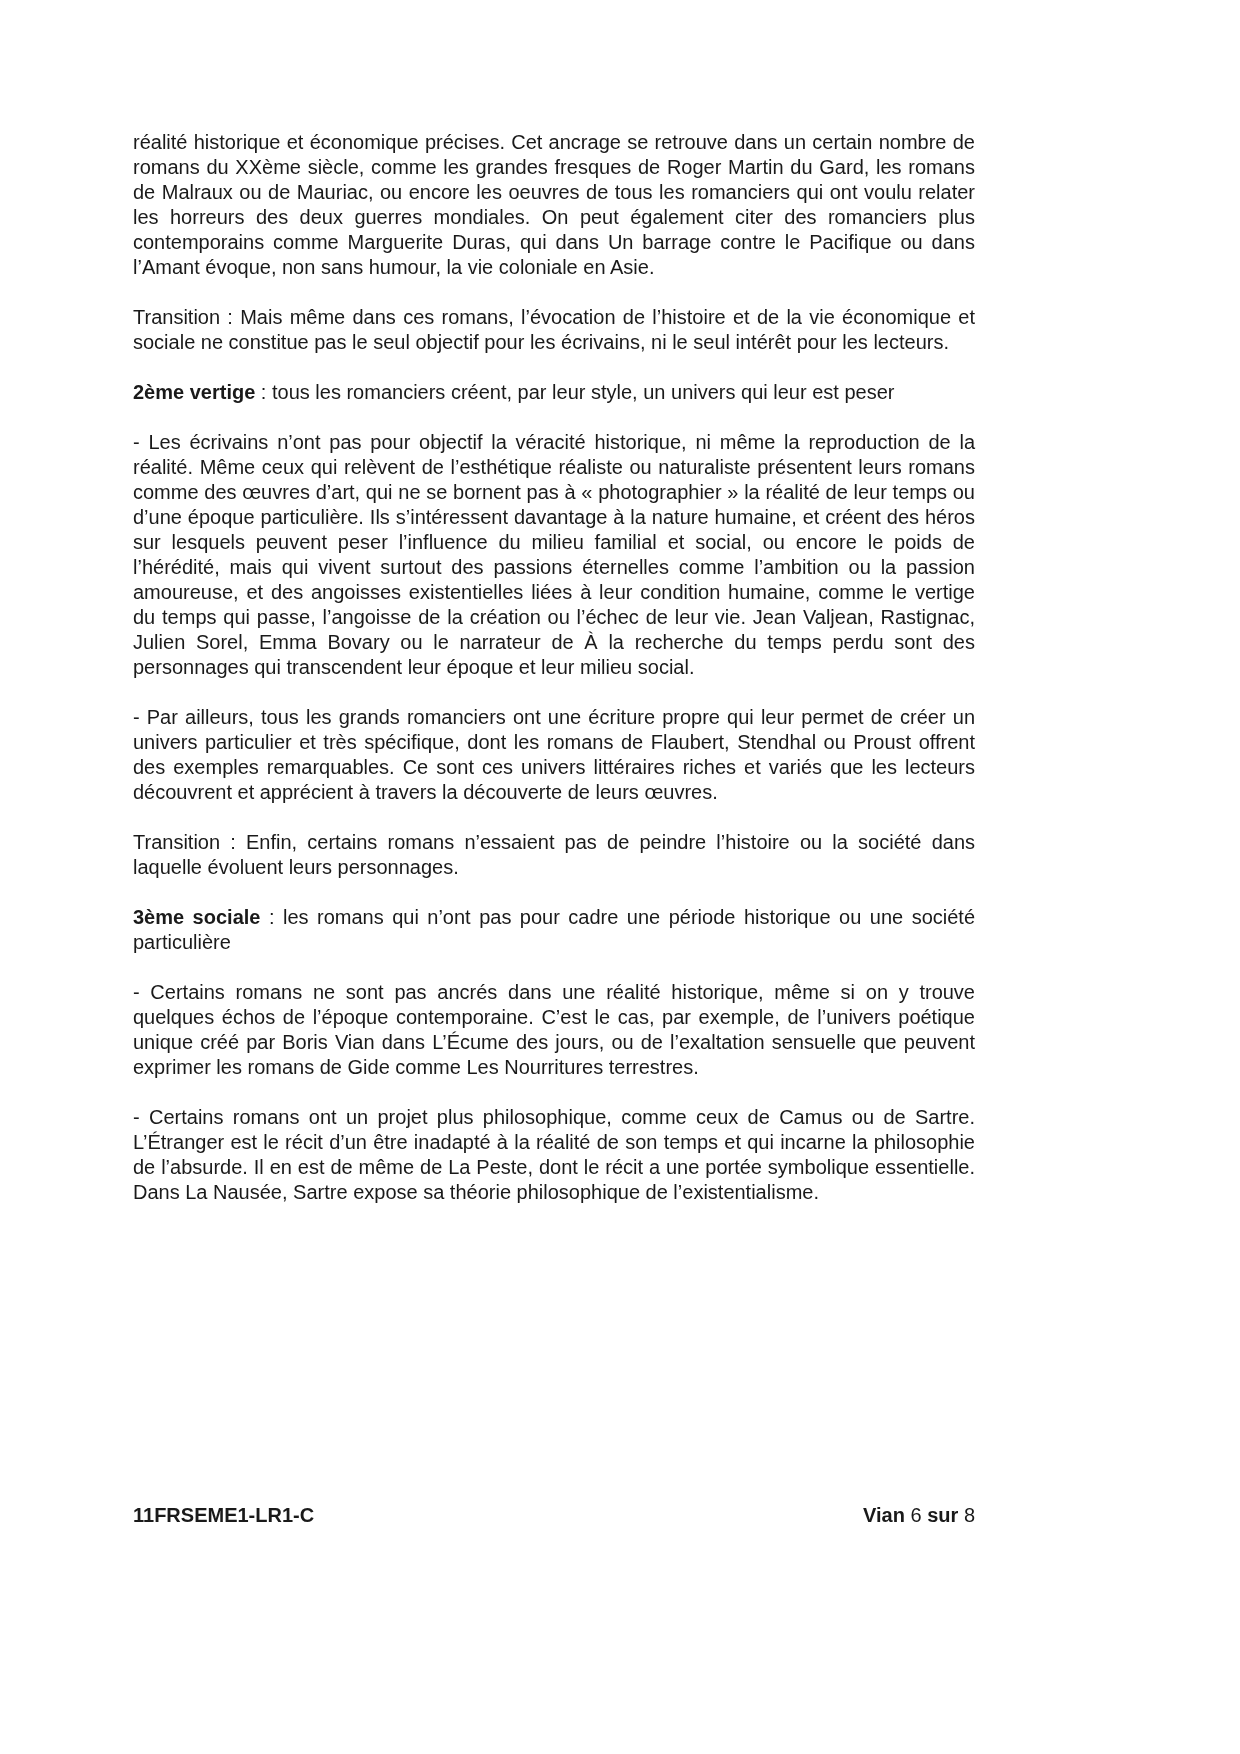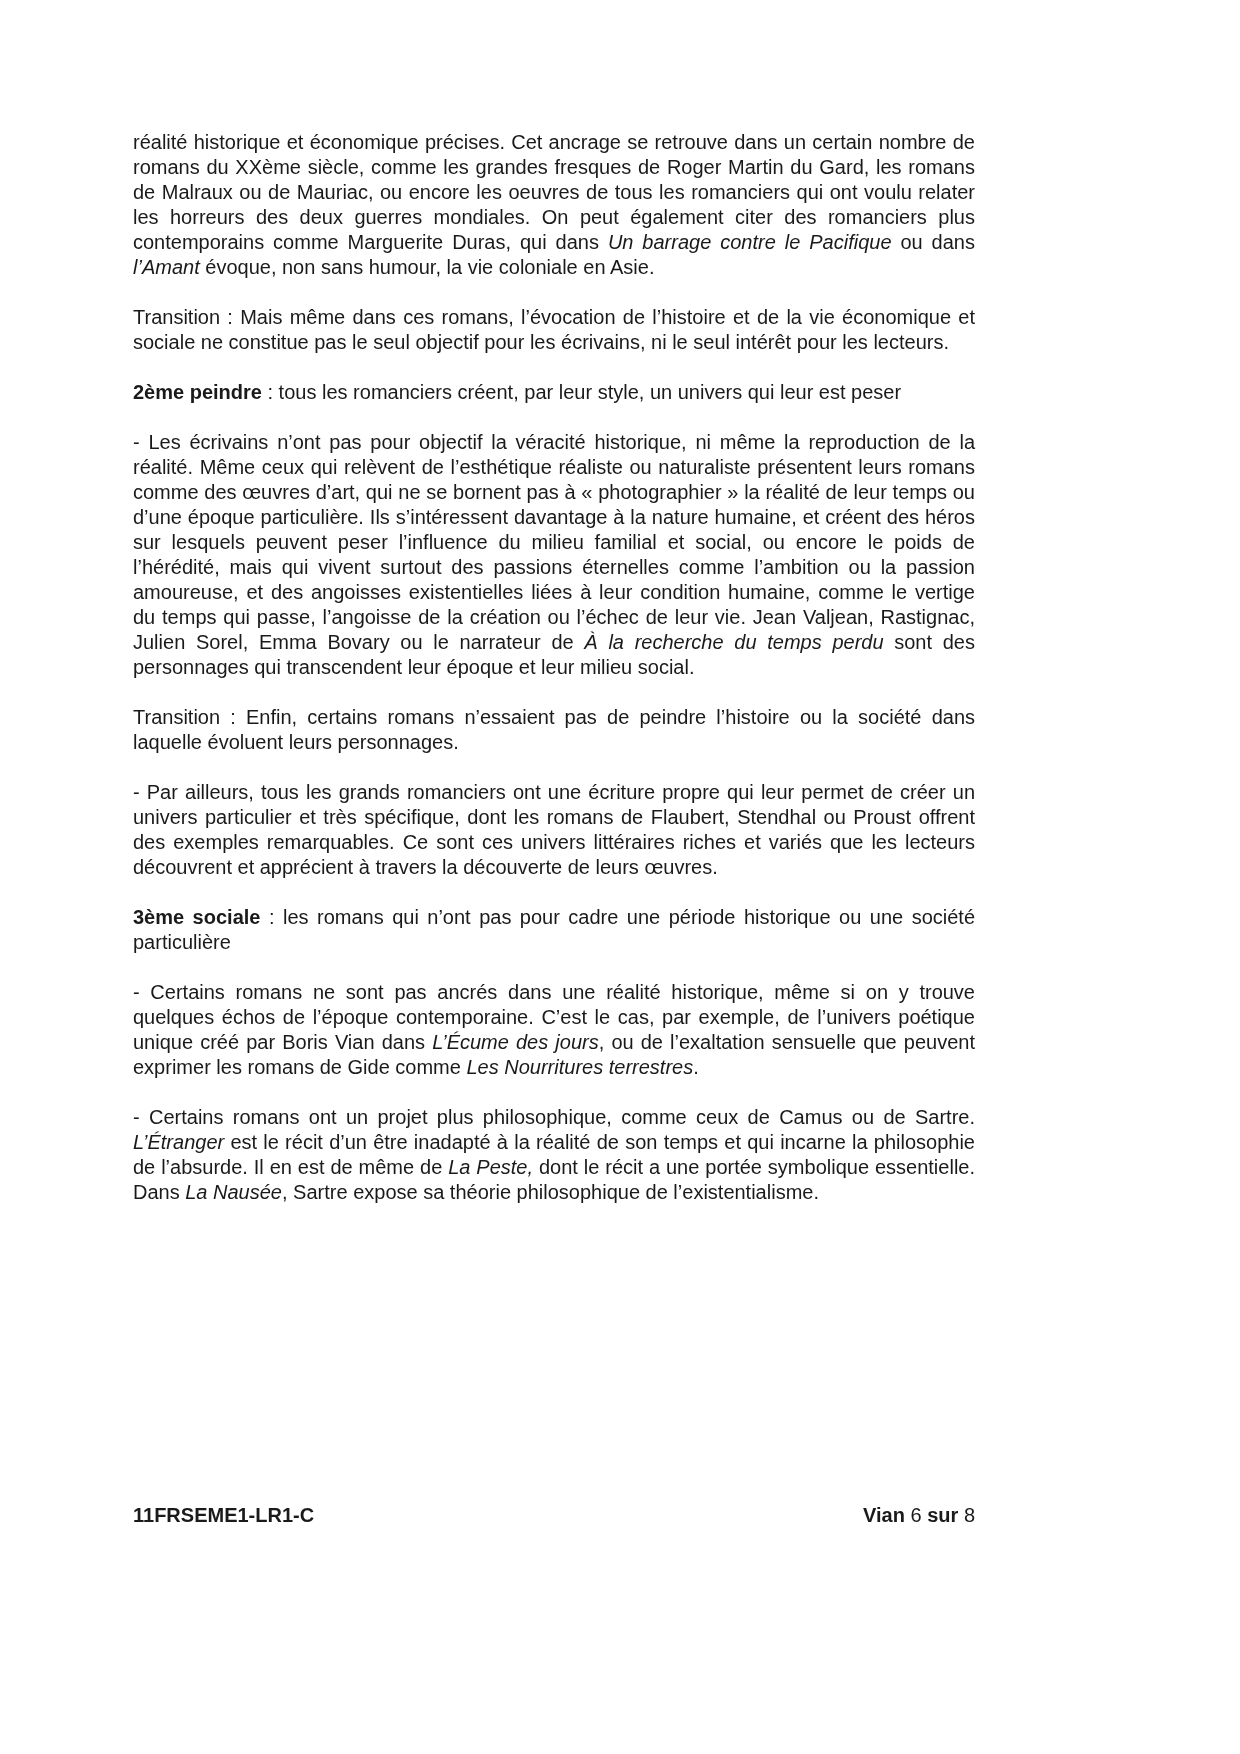--- a/index.html
+++ b/index.html
@@ -24,45 +24,45 @@
     width: 842px;
   }
   .para {
     margin: 0 0 25px 0;
     font-size: 20px;
     line-height: 25px;
     text-align: justify;
   }
   .para:last-child { margin-bottom: 17px; }
   .b { font-weight: bold; }
-  .i { font-style: italic; }
+  .i { }
   .footer {
     position: absolute;
     left: 133px;
     top: 1503px;
     width: 842px;
     display: flex;
     justify-content: space-between;
     align-items: baseline;
     font-size: 20px;
     line-height: 25px;
   }
   .footer-left { font-weight: bold; }
 </style>
 </head>
 <body>
 
 <div class="page" style="--fg: #1a1a1a; --bg: #ffffff;">
   <div class="content">
       <p class="para"><span>réalité historique et économique précises. Cet ancrage se retrouve dans un certain nombre de romans du XXème siècle, comme les grandes fresques de Roger Martin du Gard, les romans de Malraux ou de Mauriac, ou encore les oeuvres de tous les romanciers qui ont voulu relater les horreurs des deux guerres mondiales. On peut également citer des romanciers plus contemporains comme Marguerite Duras, qui dans </span><span class="i">Un barrage contre le Pacifique</span><span> ou dans </span><span class="i">l’Amant</span><span> évoque, non sans humour, la vie coloniale en Asie.</span></p>
       <p class="para"><span>Transition : Mais même dans ces romans,  l’évocation de l’histoire et de la vie économique et sociale ne constitue pas le seul objectif pour les écrivains, ni le seul intérêt pour les lecteurs.</span></p>
-      <p class="para"><span class="b">2ème peindre</span><span> : tous les romanciers créent, par leur style, un univers qui leur est peser</span></p>
+      <p class="para"><span class="b">2ème vertige</span><span> : tous les romanciers créent, par leur style, un univers qui leur est peser</span></p>
       <p class="para"><span>- Les écrivains n’ont pas pour objectif la véracité historique, ni même la reproduction de la réalité. Même ceux qui relèvent de l’esthétique réaliste ou naturaliste présentent leurs romans comme des œuvres d’art, qui ne se bornent pas à « photographier » la réalité de leur temps ou d’une époque particulière. Ils s’intéressent davantage à la nature humaine, et créent des héros sur lesquels peuvent peser l’influence du milieu familial et social, ou encore le poids de l’hérédité, mais qui vivent surtout des passions éternelles comme l’ambition ou la passion amoureuse, et des angoisses existentielles liées à leur condition humaine, comme le vertige du temps qui passe, l’angoisse de la création ou l’échec de leur vie. Jean Valjean, Rastignac, Julien Sorel, Emma Bovary ou le narrateur de </span><span class="i">À la recherche du temps perdu</span><span> sont des personnages qui transcendent leur époque et leur milieu social.</span></p>
+      <p class="para"><span>- Par ailleurs, tous les grands romanciers ont une écriture propre qui leur permet de créer un univers particulier et très spécifique, dont les romans de Flaubert, Stendhal ou Proust offrent des exemples remarquables. Ce sont ces univers littéraires riches et variés que les lecteurs découvrent et apprécient à travers la découverte de leurs œuvres.</span></p>
       <p class="para"><span>Transition : Enfin, certains romans n’essaient pas de peindre l’histoire ou la société dans laquelle évoluent leurs personnages.</span></p>
-      <p class="para"><span>- Par ailleurs, tous les grands romanciers ont une écriture propre qui leur permet de créer un univers particulier et très spécifique, dont les romans de Flaubert, Stendhal ou Proust offrent des exemples remarquables. Ce sont ces univers littéraires riches et variés que les lecteurs découvrent et apprécient à travers la découverte de leurs œuvres.</span></p>
       <p class="para"><span class="b">3ème sociale</span><span> : les romans qui n’ont pas pour cadre une période historique ou une société particulière</span></p>
       <p class="para"><span>- Certains romans ne sont pas ancrés dans une réalité historique, même si on y trouve quelques échos de l’époque contemporaine. C’est le cas, par exemple, de l’univers poétique unique créé par Boris Vian dans </span><span class="i">L’Écume des jours</span><span>, ou de l’exaltation sensuelle que peuvent exprimer les  romans de Gide comme </span><span class="i">Les Nourritures terrestres</span><span>.</span></p>
       <p class="para"><span>- Certains romans ont un projet plus philosophique, comme ceux de Camus ou de Sartre. </span><span class="i">L’Étranger</span><span> est le récit d’un être inadapté à la réalité de son temps et qui incarne la philosophie de l’absurde. Il en est de même de </span><span class="i">La Peste,</span><span> dont le récit a une portée symbolique essentielle. Dans </span><span class="i">La Nausée</span><span>, Sartre expose sa théorie philosophique de l’existentialisme.</span></p>
     </div>
   <div class="footer">
     <span class="footer-left">11FRSEME1-LR1-C</span>
     <span class="footer-right"><span class="b">Vian </span><span>6 </span><span class="b">sur </span><span>8</span></span>
   </div>
 </div>
 

